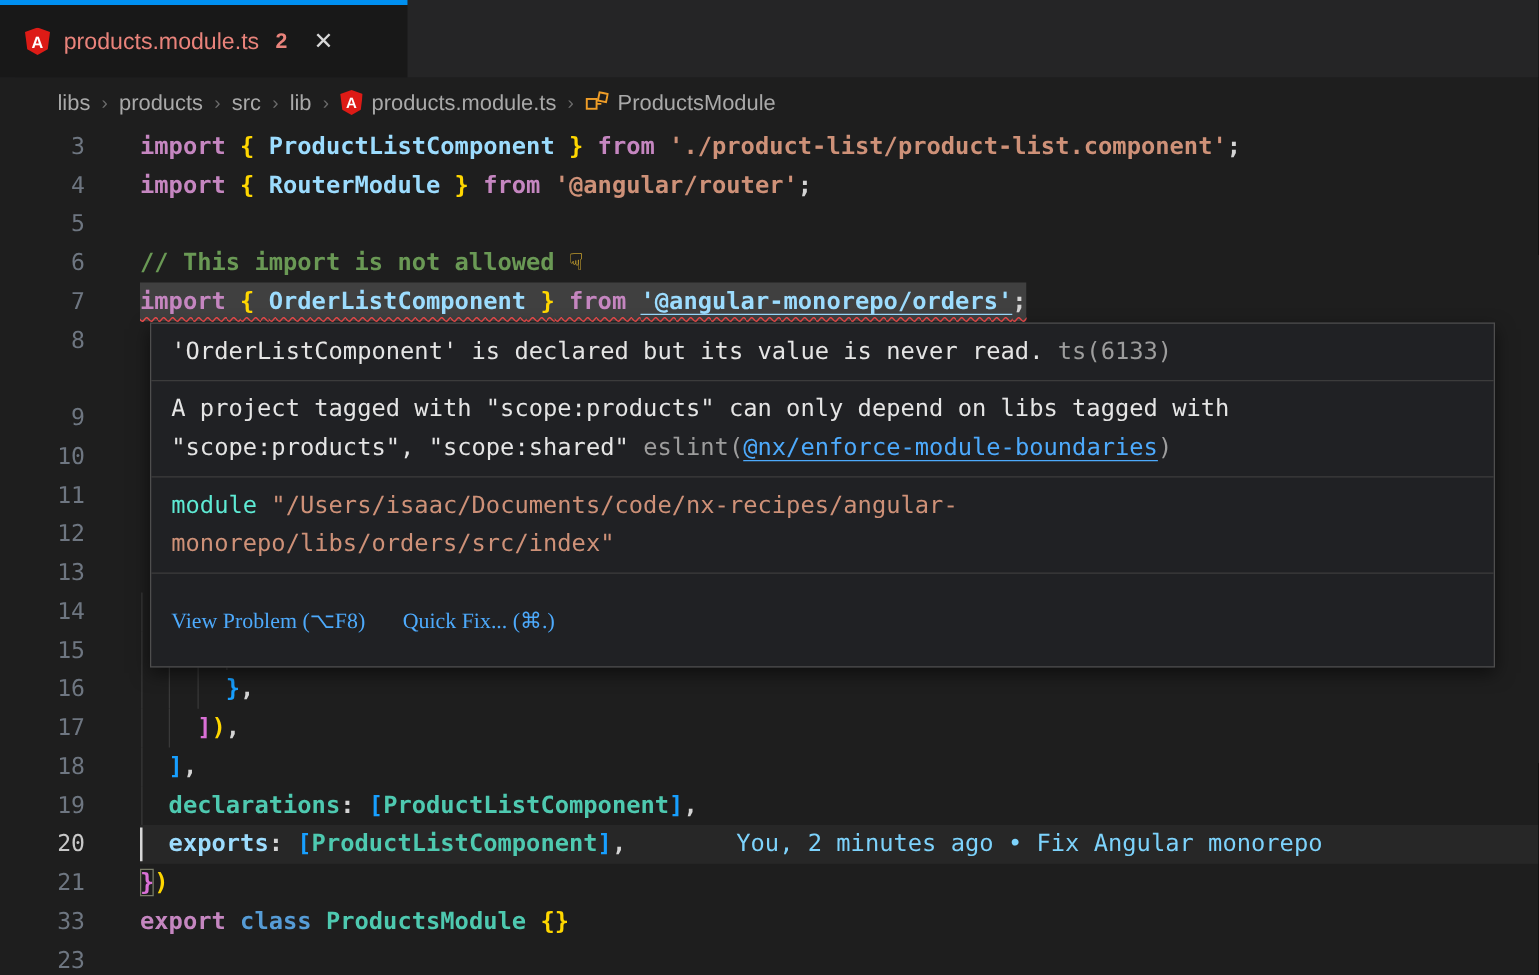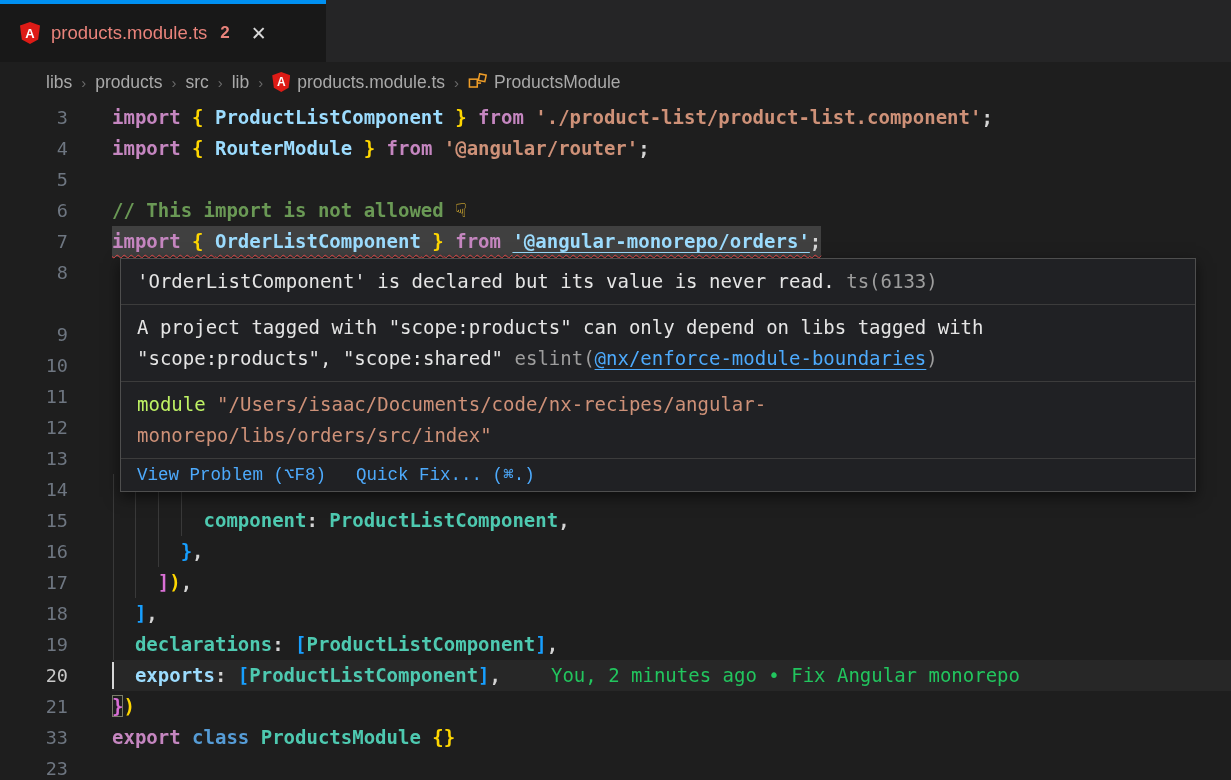--- a/index.html
+++ b/index.html
@@ -52,36 +52,36 @@
   .tk-id{color:#9CDCFE;} .tk-cls{color:#4EC9B0;} .tk-str{color:#CE9178;}
   .tk-cmt{color:#6A9955;} .tk-pl{color:#D4D4D4;} .tk-emoji{color:#FFCC33;}
   .tk-strlink{color:#9CDCFE; text-decoration:underline; text-underline-offset:4px;}
   .tk-pinkm{color:#DA70D6; outline:1px solid #7a7d68; outline-offset:-1px;}
   .err-line{
     background:#404040; display:inline-block;
     text-decoration:underline wavy #f14c4c 1.4px; text-underline-offset:6px;
     text-decoration-skip-ink:none;
   }
   .cursor{position:absolute; left:0; top:2px; bottom:2px; width:2px; background:#d7d7d7;}
-  .blame{color:#22c55e; margin-left:50px;}
+  .blame{color:#7dd3fc; margin-left:88px;}
   
   .hover-popup{
     position:absolute; left:120px; top:156px; width:1076px; box-sizing:border-box;
     background:#202124; border:1px solid #4e4e4e; z-index:20;
     box-shadow:0 5px 14px rgba(0,0,0,.55);
     font-family:"DejaVu Sans Mono","Liberation Mono",monospace; font-size:19px;
   }
   .hover-section{padding:7px 16px; line-height:31px; border-top:1px solid #3c3c3c;}
   .hover-section:first-child{border-top:none;}
   .hv-pl{color:#e5e5e5;} .hv-dim{color:#9d9d9d;}
   .hv-link{color:#4daafc; text-decoration:underline; text-underline-offset:4px; cursor:pointer;}
-  .hv-kw2{color:#bef264;} .hv-str{color:#CE9178;}
+  .hv-kw2{color:#5eead4;} .hv-str{color:#CE9178;}
   .hover-actions{
-    display:flex; gap:30px; padding:2px 16px; border-top:1px solid #3c3c3c;
-    font-family:Liberation Mono, monospace; font-size:17.5px; line-height:28px;
+    display:flex; gap:30px; padding:23px 16px; border-top:1px solid #3c3c3c;
+    font-family:Liberation Serif, serif; font-size:17.5px; line-height:28px;
   }
   .hover-action{color:#4daafc; cursor:pointer;}
 </style>
 </head>
 <body>
 
 <div class="window">
 
   <div class="tabbar">
     <div class="tab">

